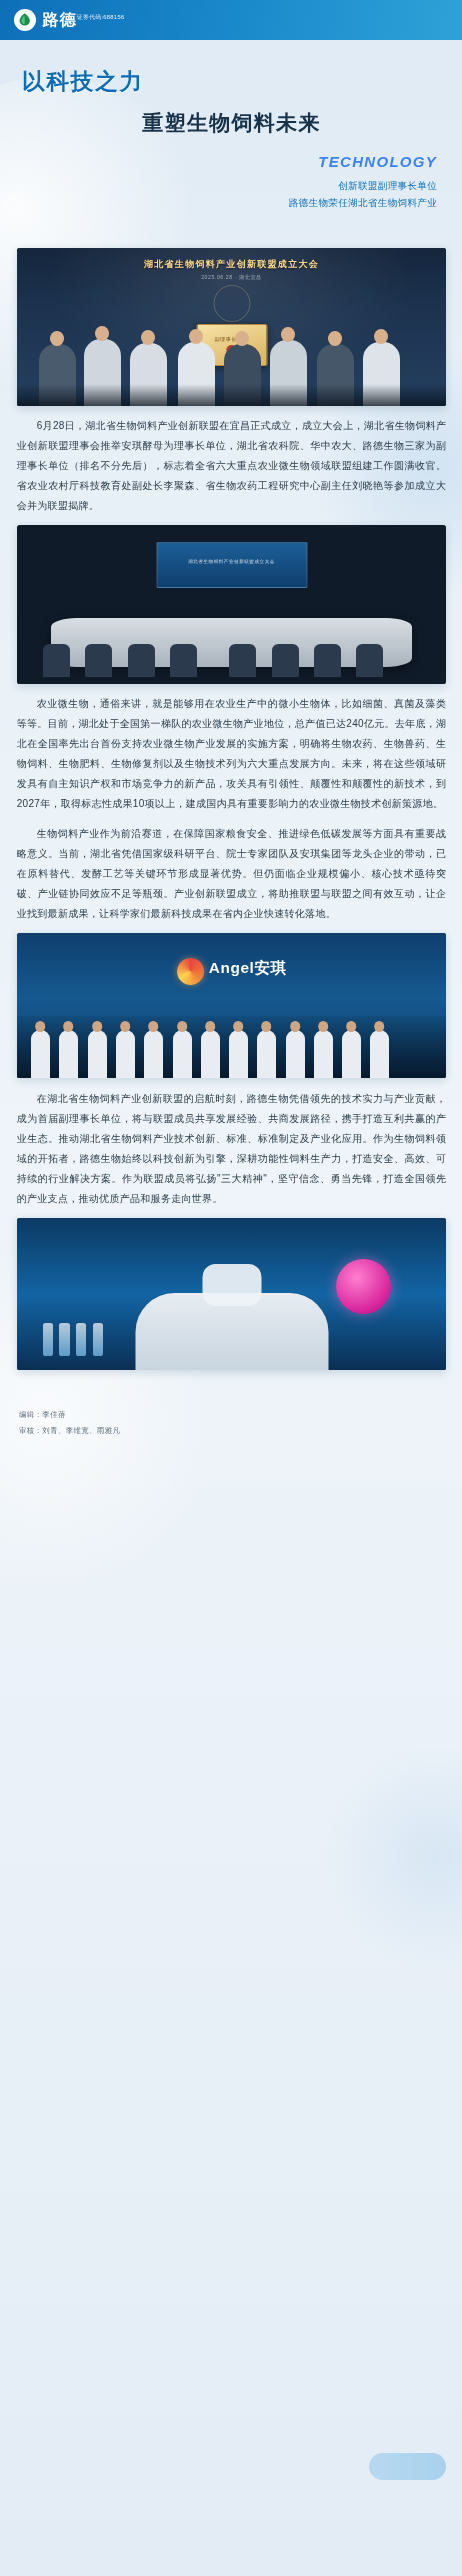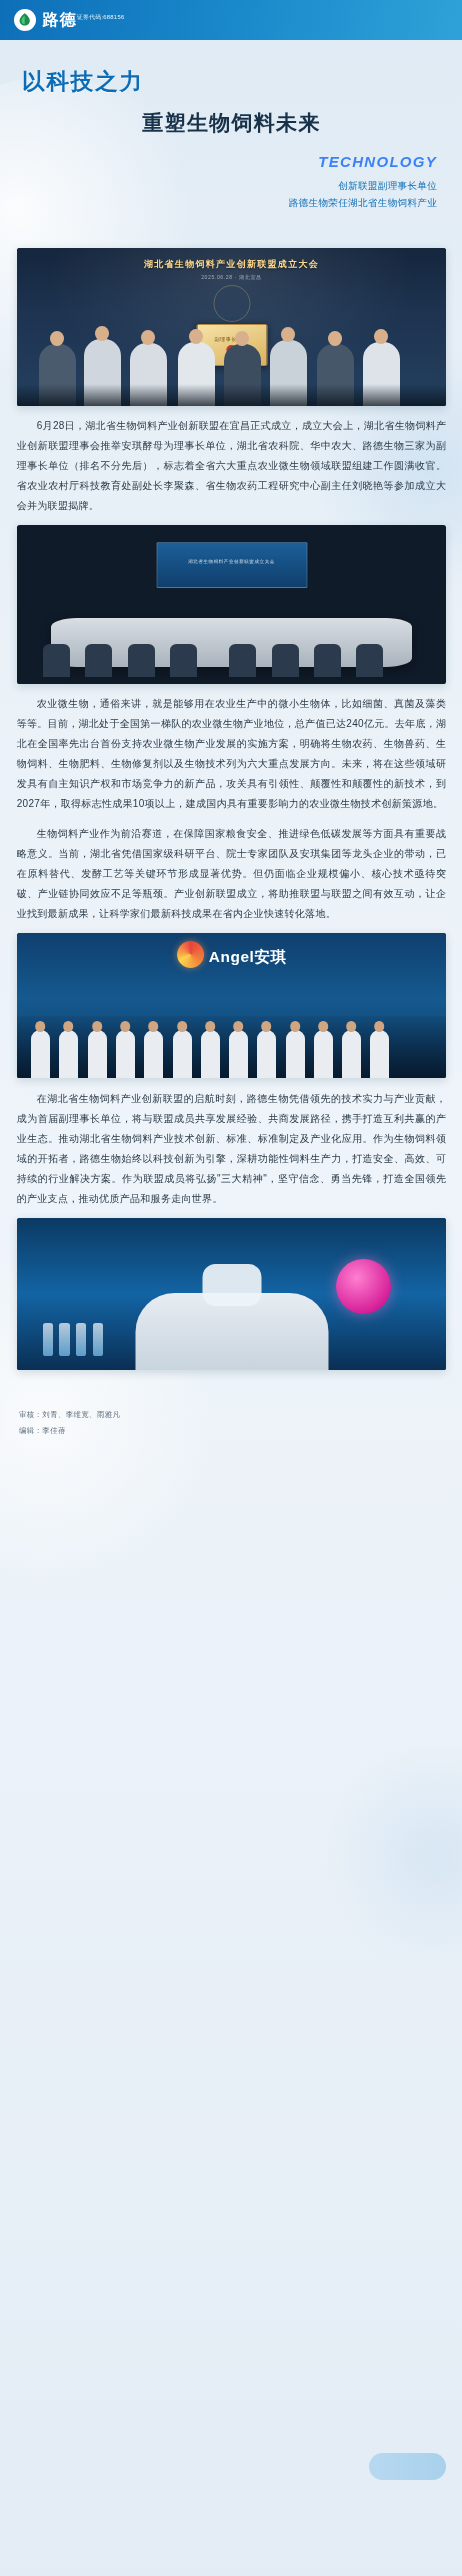--- a/index.html
+++ b/index.html
@@ -267,24 +267,24 @@
     background: #2b3a4c;
   }
 
   
   .p3-bg {
     position: absolute; inset: 0;
     background: linear-gradient(180deg, #0f3f6f 0%, #15598f 45%, #0d3c66 100%);
   }
   .p3-logo {
     position: absolute;
-    left: 50%; top: 8px;
+    left: 50%; top: 25px;
     transform: translateX(-50%);
     display: flex;
-    align-items: flex-end;
+    align-items: flex-start;
     gap: 5.1px;
   }
   .p3-logo-mark {
     width: 27px; height: 27px;
     border-radius: 50%;
     background: conic-gradient(from 0deg, #e8443c, #f0803a, #ffd34d, #e8443c);
     box-shadow: 0 0 7.7px rgba(255,160,60,0.5);
   }
   .p3-logo-text {
     color: #ffffff;
@@ -540,18 +540,18 @@
       <div class="p4-body"></div>
       <div class="p4-mask"></div>
       <div class="p4-dish"></div>
     </div>
 
   </div>
 
   <div class="bubble"></div>
 
   <div class="footer">
+    <div class="footer-line">编辑：李佳蓓</div>
     <div class="footer-line">审核：刘青、李维宽、雨雅凡</div>
-    <div class="footer-line">编辑：李佳蓓</div>
   </div>
 
 </div>
 
 
 </body></html>

